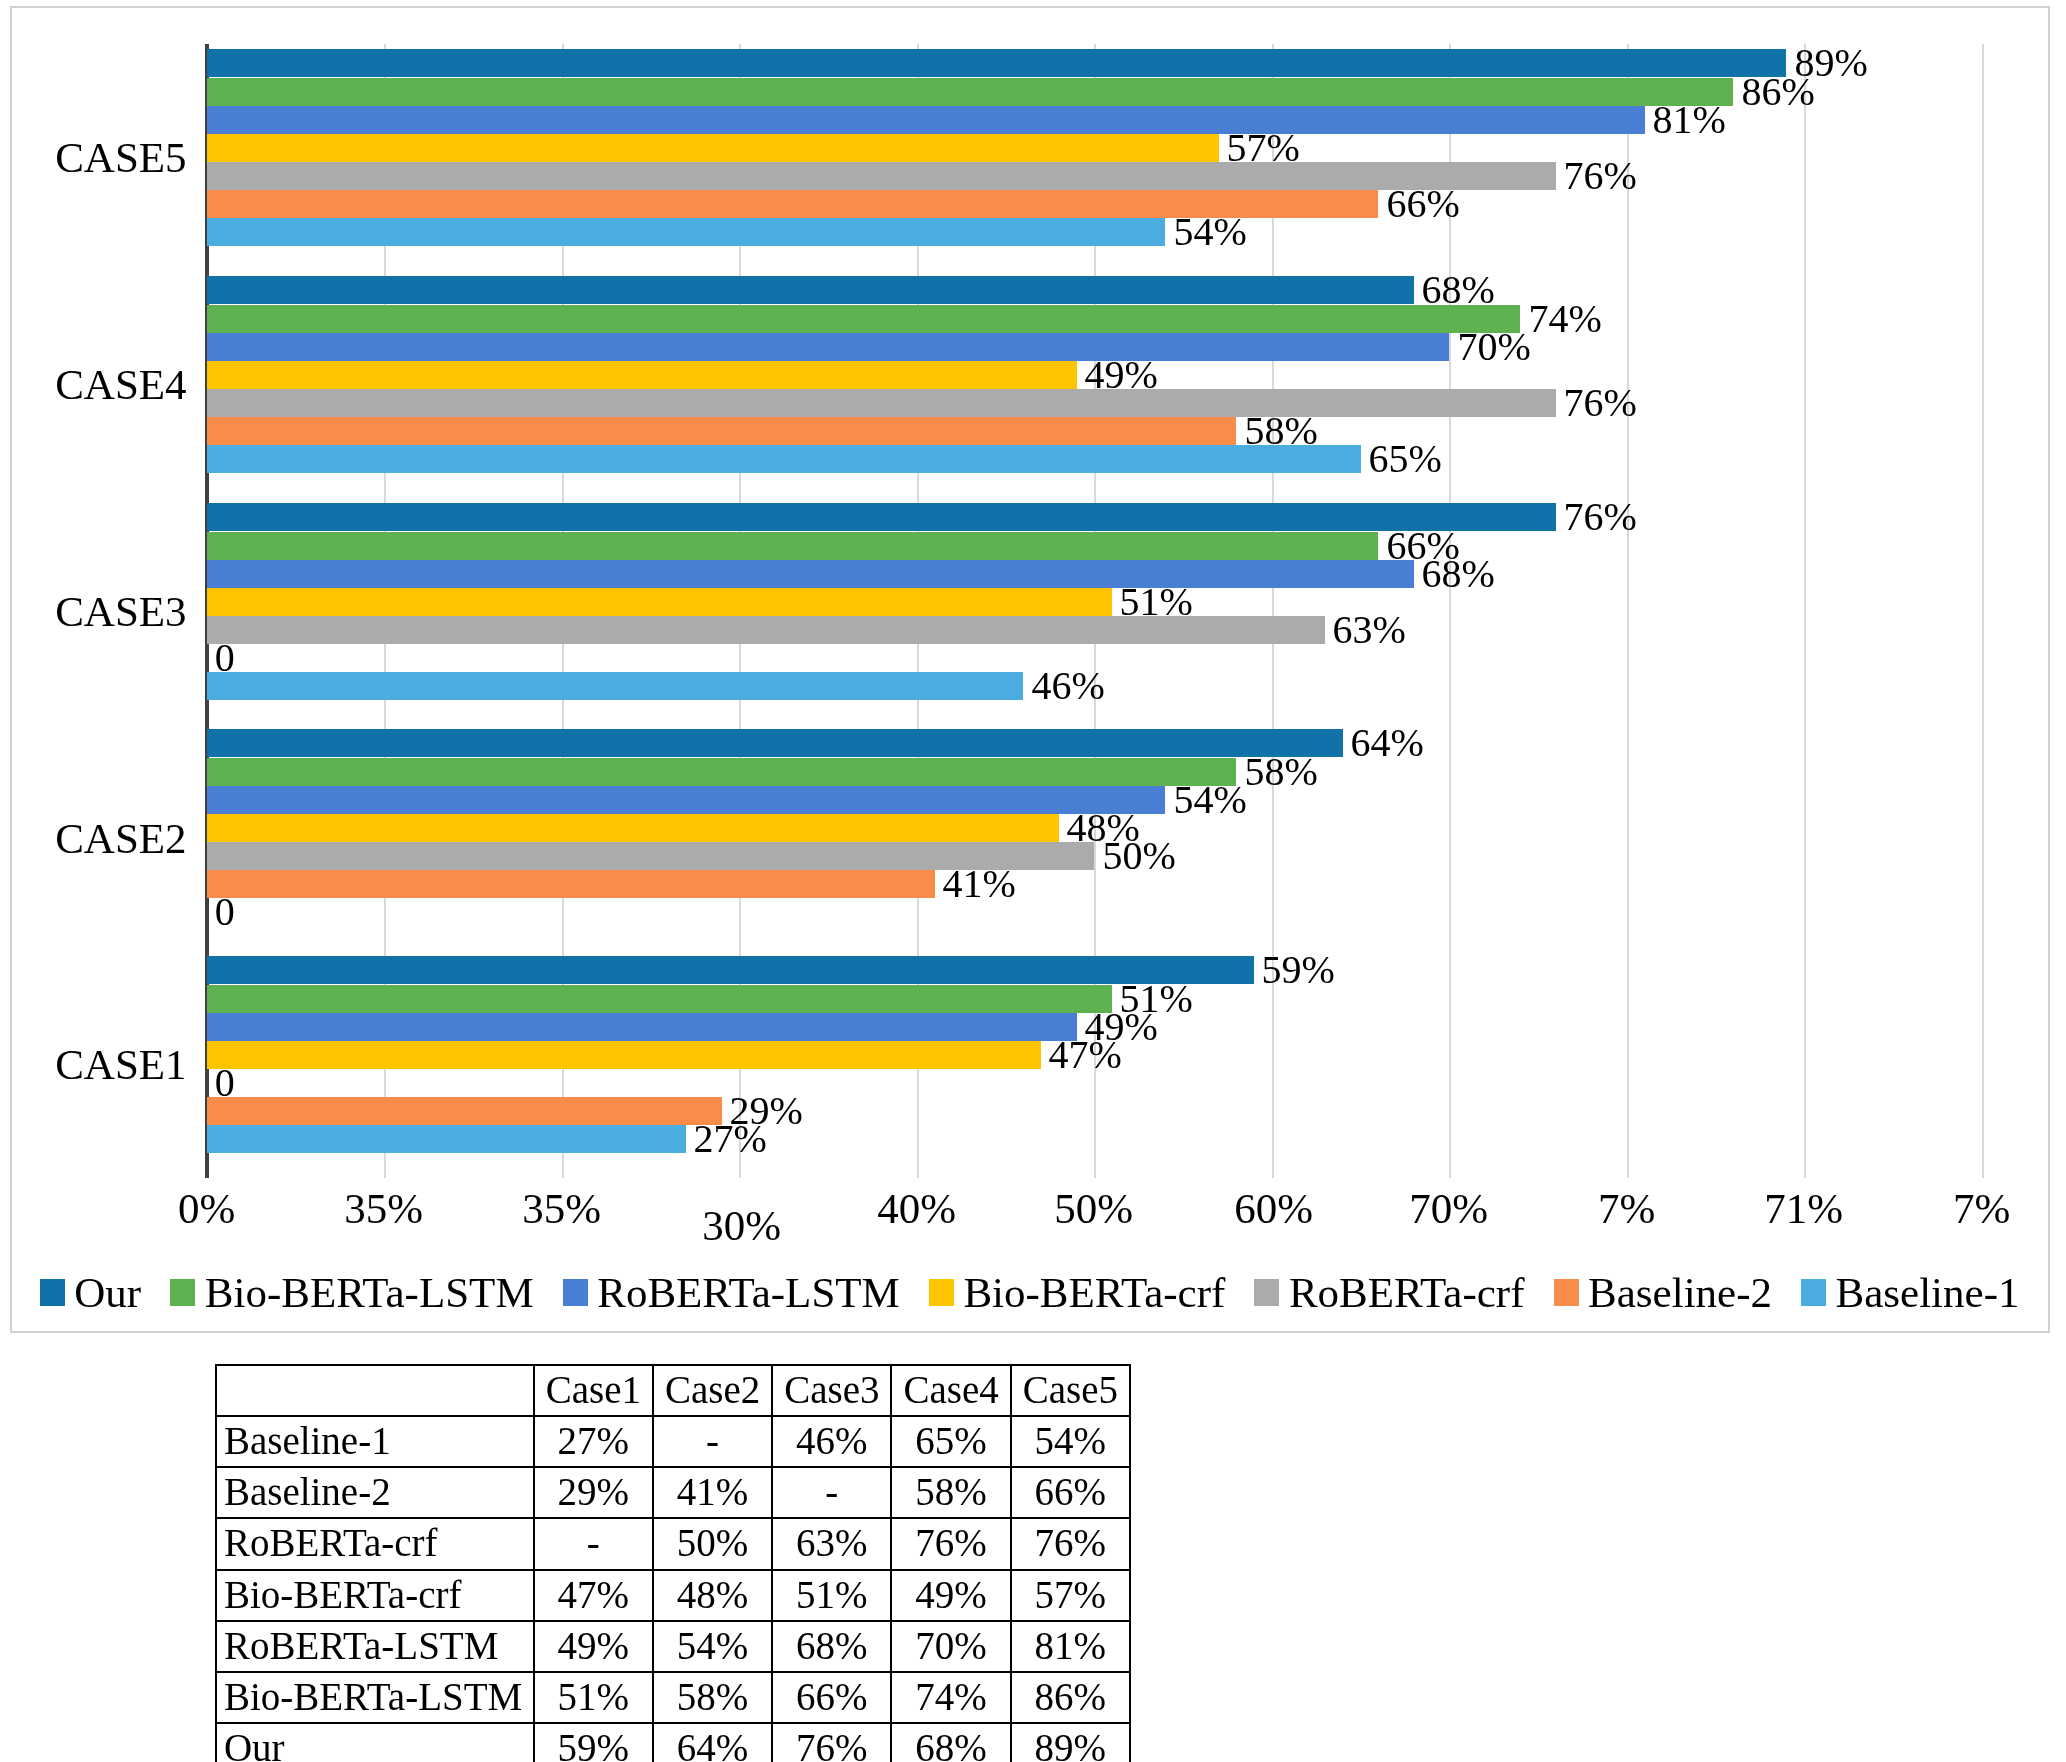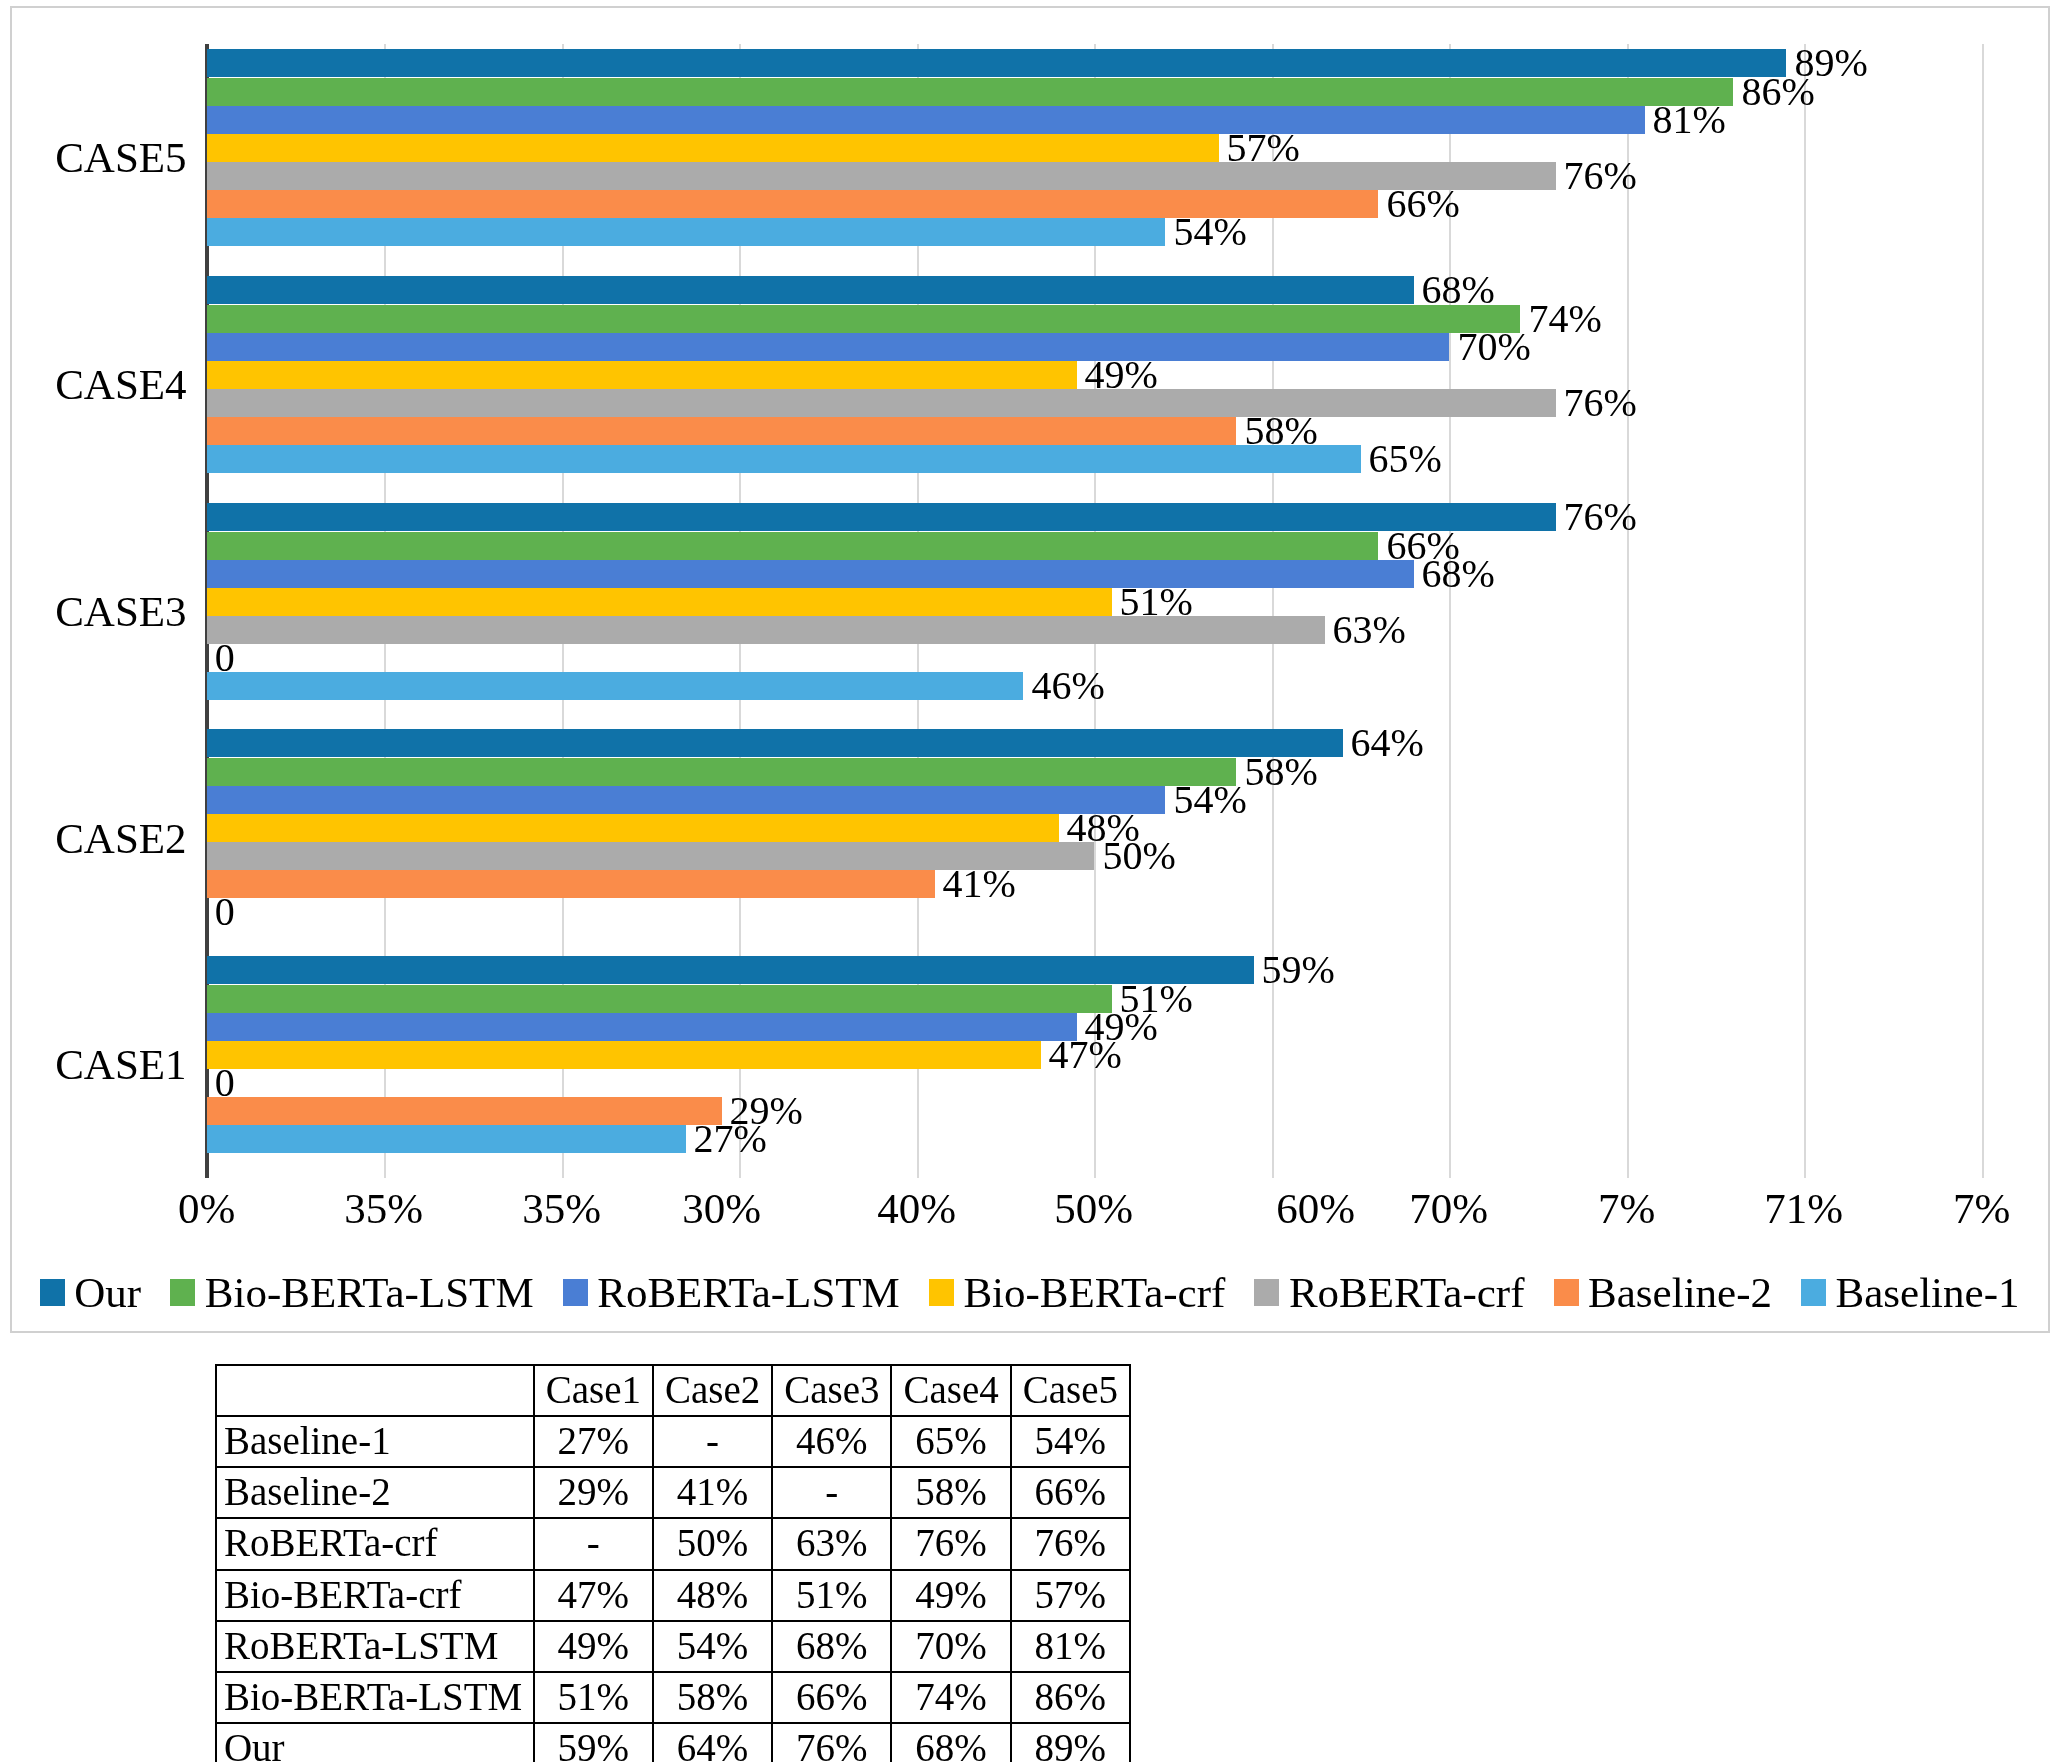--- a/index.html
+++ b/index.html
@@ -365,24 +365,24 @@
             <span class="bar-label" style="left: 487px;">27%</span>
           </div>
         </div>
       </div>
   </div>
 
   <div id="x-labels">
       <span class="x-tick" style="left: 0px;">0%</span>
       <span class="x-tick" style="left: 177px;">35%</span>
       <span class="x-tick" style="left: 355px;">35%</span>
-      <span class="x-tick" style="left: 515px;">30%</span>
+      <span class="x-tick" style="left: 535px; margin-top: 17px;">30%</span>
       <span class="x-tick" style="left: 710px;">40%</span>
       <span class="x-tick" style="left: 887px;">50%</span>
-      <span class="x-tick" style="left: 1109px;">60%</span>
+      <span class="x-tick" style="left: 1067px;">60%</span>
       <span class="x-tick" style="left: 1242px;">70%</span>
       <span class="x-tick" style="left: 1420px;">7%</span>
       <span class="x-tick" style="left: 1597px;">71%</span>
       <span class="x-tick" style="left: 1775px;">7%</span>
     </div>
 
   <div id="legend">
       <div class="legend-item">
         <span class="legend-swatch" style="background: rgb(16, 114, 168);"></span>
         <span class="legend-text">Our</span>

